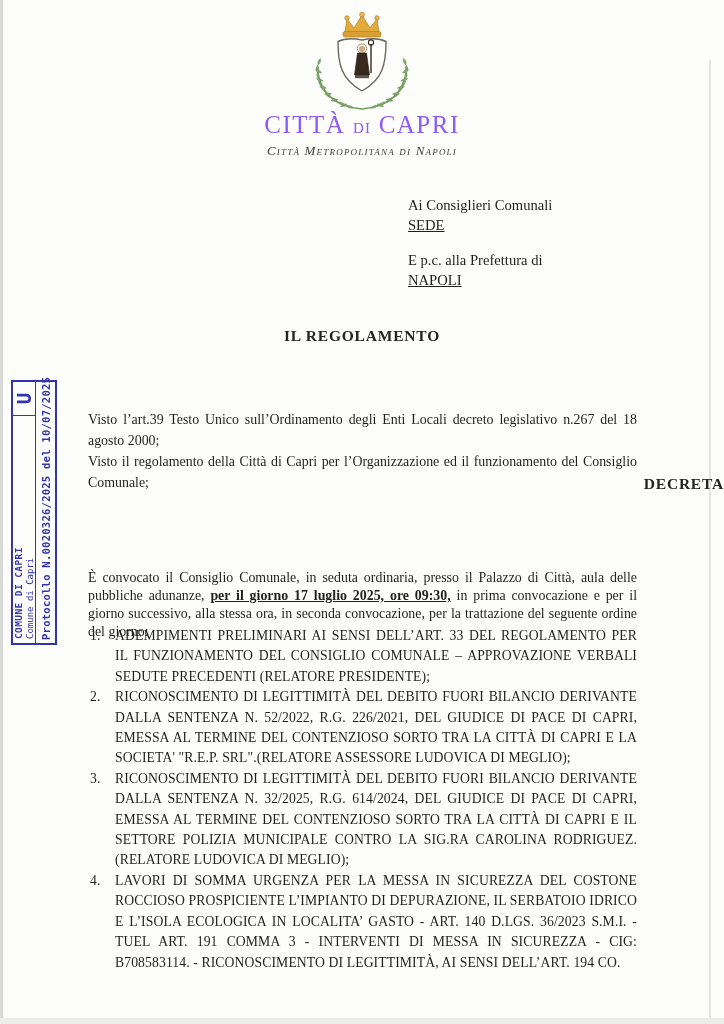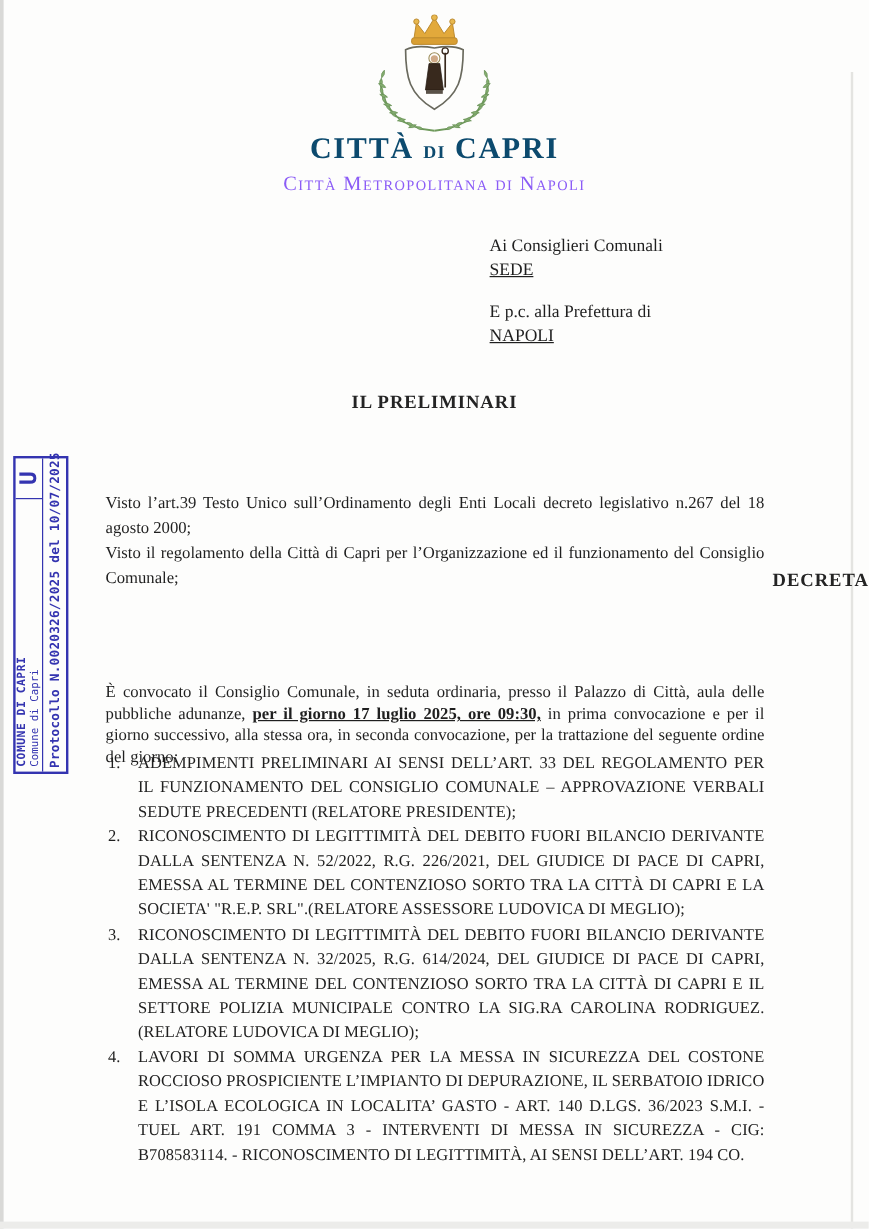--- a/index.html
+++ b/index.html
@@ -12,23 +12,23 @@
     overflow:hidden;
   }
   
   .edge-left  { position:absolute; left:0; top:0; width:3px; height:1024px; background:#d9d9d7; }
   .edge-right { position:absolute; left:709px; top:60px; width:2px; height:964px; background:#e4e4e1; }
   .edge-bottom{ position:absolute; left:0; top:1018px; width:724px; height:6px; background:#ececea; }
 
   
   .crest { position:absolute; top:12px; left:50%; transform:translateX(-50%); }
   .title-block { position:absolute; top:111px; left:0; width:100%; text-align:center; }
-  .city-title { font-size:25px; font-weight:bold; letter-spacing:1.5px; color:#0c4a6e; }
+  .city-title { font-size:25px; font-weight:normal; letter-spacing:1.5px; color:#8b5cf6; }
   .city-title .di { font-size:15px; letter-spacing:1px; }
-  .city-sub { margin-top:4px; font-size:17px; font-variant:small-caps; letter-spacing:1.2px; color:#8b5cf6; }
+  .city-sub { margin-top:4px; font-size:13px; font-variant:small-caps; letter-spacing:1.2px; color:#404040;font-style:italic; }
 
   
   .address { position:absolute; left:408px; top:195px; font-size:14.6px; line-height:20px; }
   .addr-group { margin-bottom:15px; }
   .addr-place { text-decoration:underline; }
 
   
   .h-center { position:absolute; left:0; width:100%; text-align:center; font-weight:bold; font-size:15.5px; letter-spacing:0.8px; color:#242424; }
   .h-pres { top:327px; }
   .h-decr { top:475px;text-align:right; }
@@ -147,21 +147,21 @@
     <div class="addr-group">
       <div>Ai Consiglieri Comunali</div>
       <div class="addr-place">SEDE</div>
     </div>
     <div class="addr-group">
       <div>E p.c. alla Prefettura di</div>
       <div class="addr-place">NAPOLI</div>
     </div>
   </div>
 
-  <div class="h-center h-pres">IL PRELIMINARI</div>
+  <div class="h-center h-pres">IL REGOLAMENTO</div>
 
   <div class="visto">
     <div>Visto l’art.39 Testo Unico sull’Ordinamento degli Enti Locali decreto legislativo n.267 del 18 agosto 2000;</div>
     <div>Visto il regolamento della Città di Capri per l’Organizzazione ed il funzionamento del Consiglio Comunale;</div>
   </div>
 
   <div class="h-center h-decr">DECRETA</div>
 
   <div class="convoc">
     <span>È convocato il Consiglio Comunale, in seduta ordinaria, presso il Palazzo di Città, aula delle pubbliche adunanze, </span><span class="bu">per il giorno 17 luglio 2025, ore 09:30,</span><span> in prima convocazione e per il giorno successivo, alla stessa ora, in seconda convocazione, per la trattazione del seguente ordine del giorno:</span>

